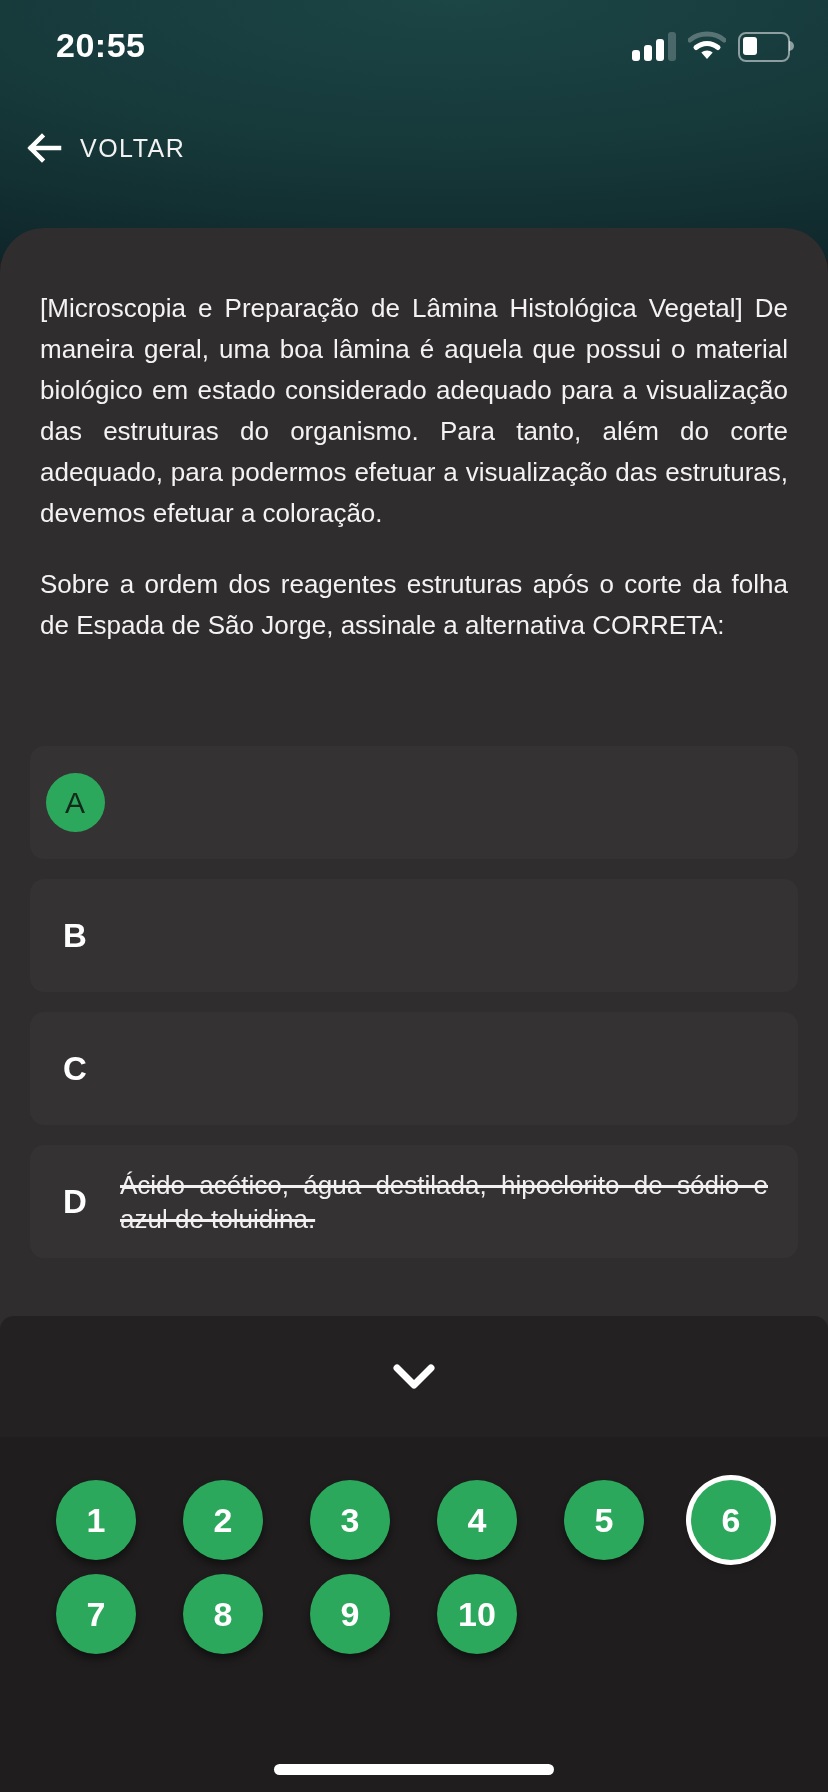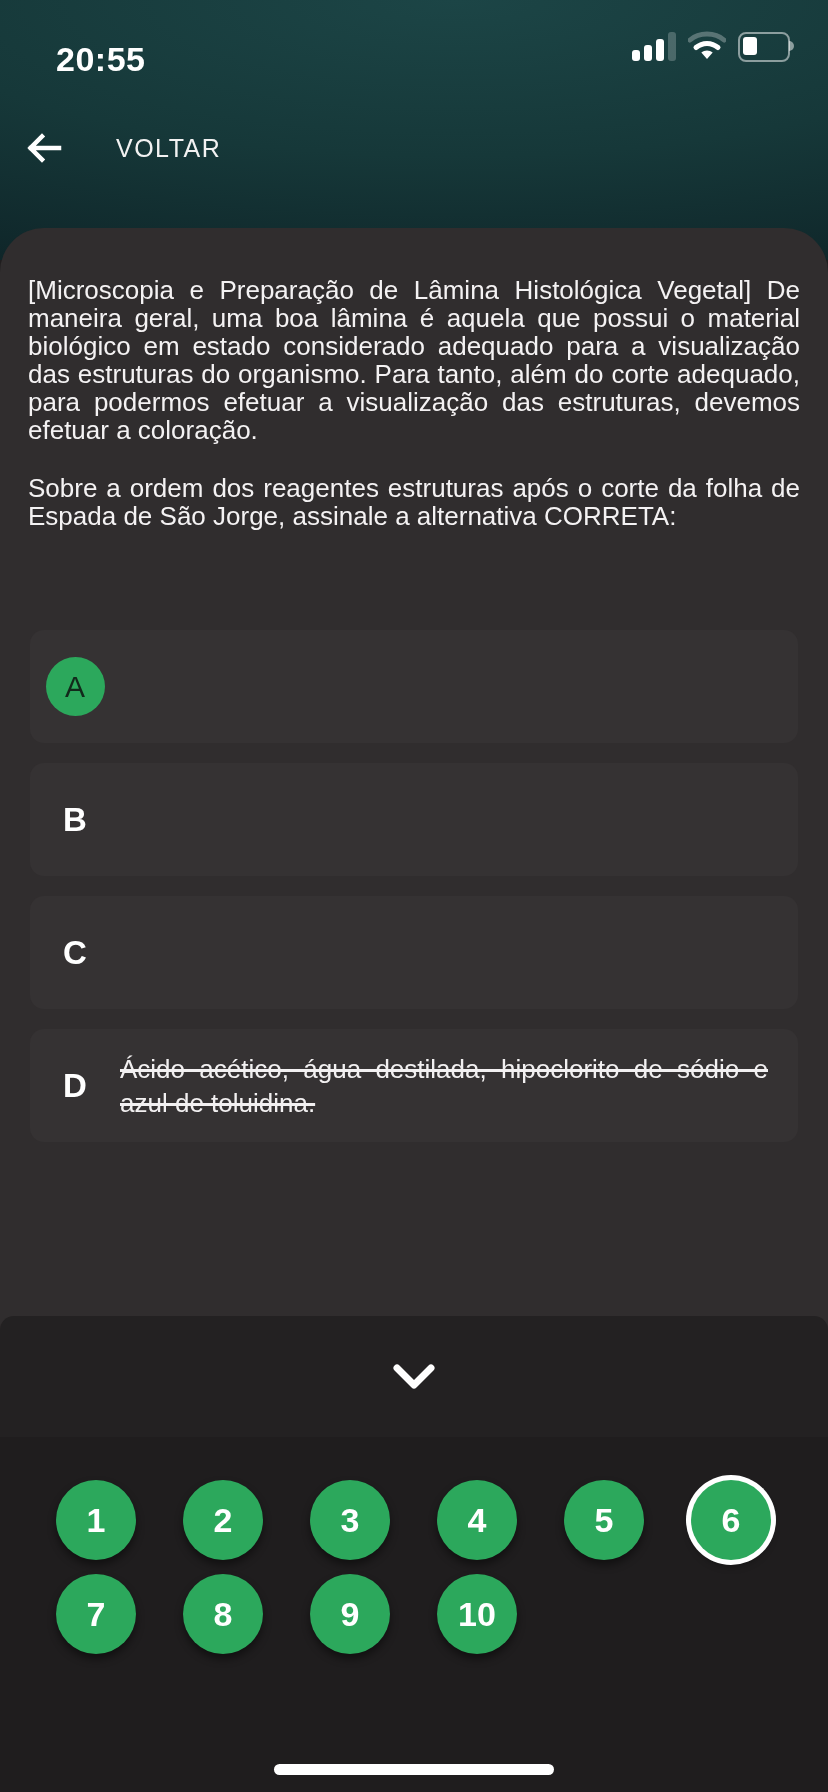--- a/index.html
+++ b/index.html
@@ -9,47 +9,47 @@
     font-family:"Liberation Sans", sans-serif;
     -webkit-font-smoothing:antialiased;
   }
   
   .header{
     position:absolute;top:0;left:0;width:828px;height:260px;
     background:radial-gradient(140% 125% at 55% 0%, #1c4546 0%, #163839 48%, #0d2125 100%);
   }
   .statusbar{position:absolute;top:24px;left:0;width:828px;height:44px;}
   .time{
-    position:absolute;left:56px;top:16px;
+    position:absolute;left:56px;top:2px;
     color:#ffffff;font-size:34px;font-weight:700;letter-spacing:.5px;
   }
   .sicons{position:absolute;right:32px;top:2px;display:flex;align-items:center;gap:12px;height:40px;}
   .signal{display:flex;align-items:flex-end;gap:4px;height:30px;}
   .signal i{display:block;width:8px;border-radius:3px;background:#ffffff;}
   .signal i.b1{height:11px}.signal i.b2{height:16px}.signal i.b3{height:22px}
   .signal i.b4{height:29px;background:rgba(255,255,255,0.22);}
   .wifi{width:38px;height:30px;}
   .battery{position:relative;width:58px;height:28px;}
   .battery .shell{position:absolute;left:0;top:0;width:48px;height:26px;border:2.5px solid rgba(255,255,255,0.5);border-radius:8px;}
   .battery .level{position:absolute;left:5px;top:5px;width:14px;height:18px;background:#ffffff;border-radius:3px;}
   .battery .cap{position:absolute;right:2px;top:9px;width:5px;height:10px;background:rgba(255,255,255,0.5);border-radius:0 5px 5px 0;}
   .backrow{
     position:absolute;left:26px;top:132px;display:flex;align-items:center;gap:18px;
     color:#f2f2f2;cursor:pointer;
   }
-  .backrow .lbl{font-size:25px;letter-spacing:1.5px;margin-left:36px;}
+  .backrow .lbl{font-size:25px;letter-spacing:1.5px;}
   
   .card{
     position:absolute;top:228px;left:0;width:828px;height:1108px;
     background:#302d2e;border-radius:44px 44px 0 0;
     box-sizing:border-box;padding:48px 28px 0 28px;overflow:hidden;
     color:#f4f2f3;
   }
   .qtext{
-    margin:0;font-size:26px;line-height:28px;text-align:justify;
+    margin:12px;font-size:26px;line-height:41px;text-align:justify;
     color:#f4f2f3;
   }
   .qtext.p2{margin-top:30px;}
   .options{margin:100px 2px 0 2px;}
   .option{
     display:flex;align-items:center;min-height:113px;box-sizing:border-box;
     background:#353233;border-radius:14px;margin-bottom:20px;
     padding:18px 30px 18px 0;cursor:pointer;
   }
   .lettercol{flex:0 0 90px;display:flex;align-items:center;justify-content:center;}

